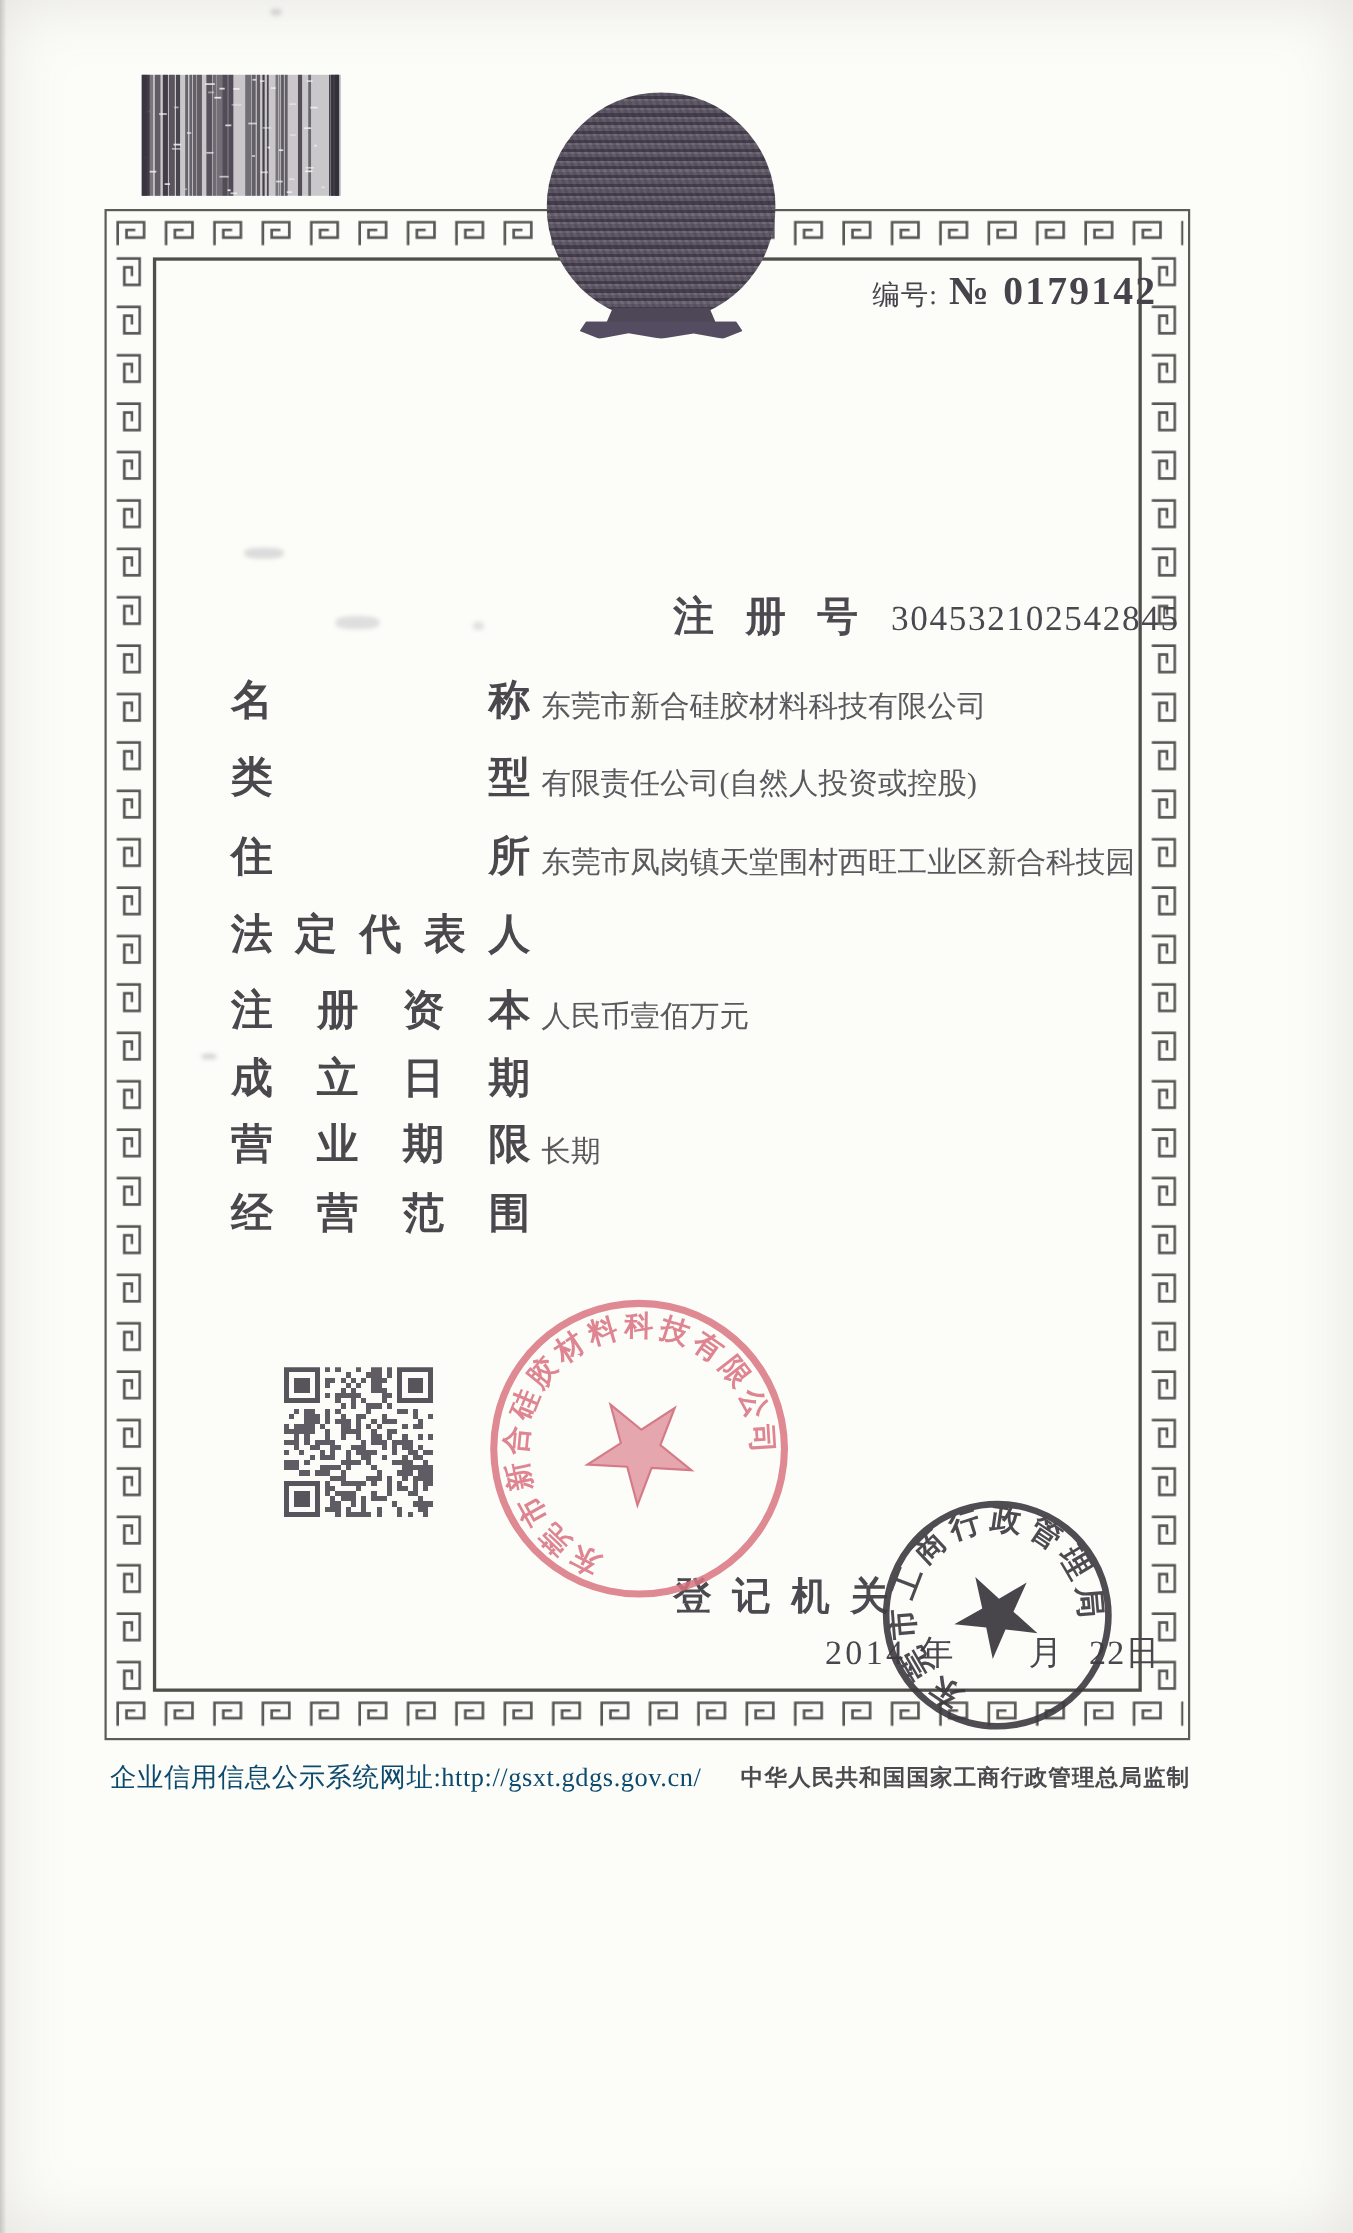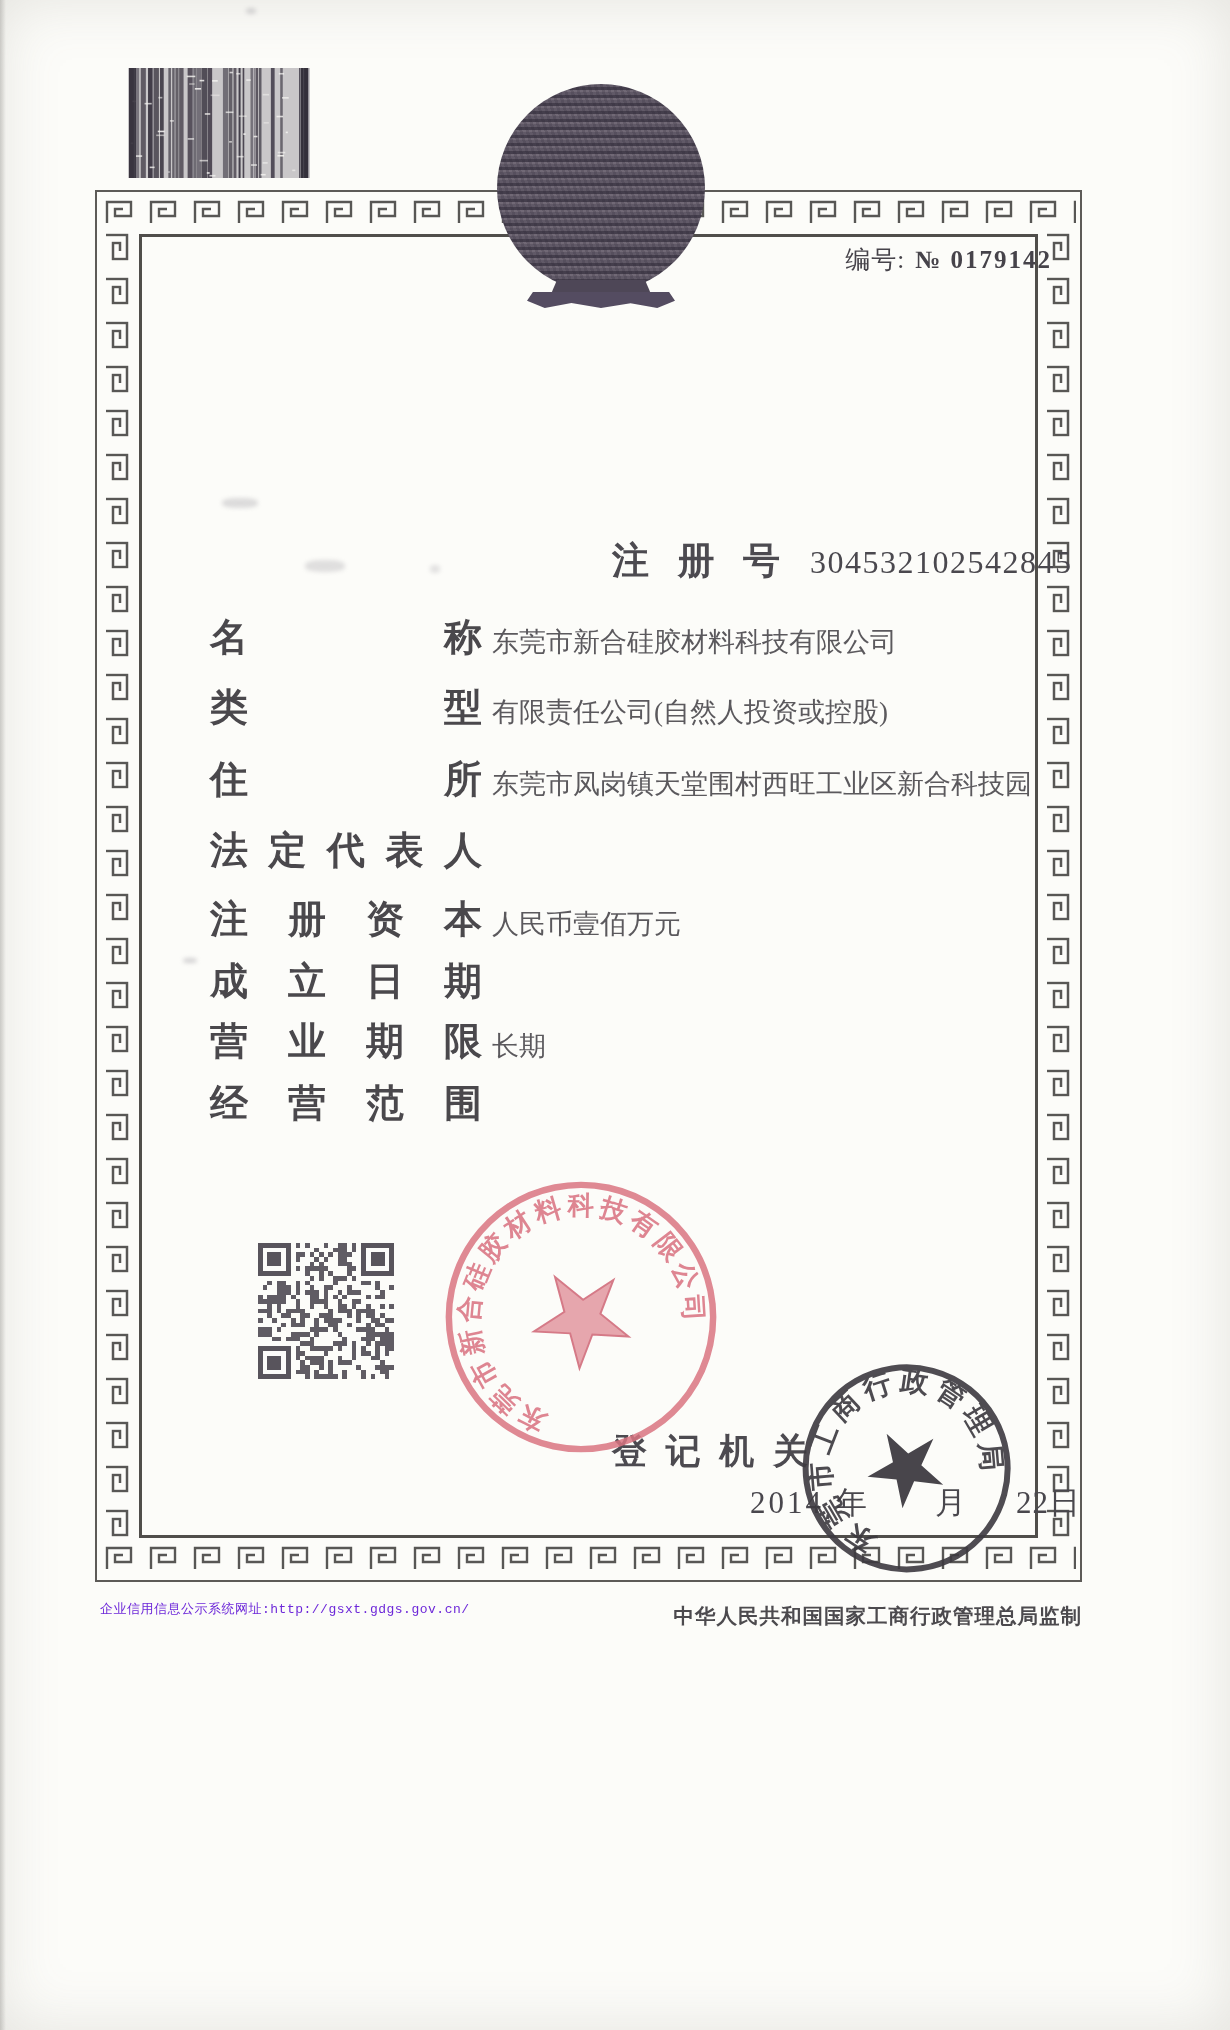--- a/index.html
+++ b/index.html
@@ -24,41 +24,41 @@
   .frame{position:absolute;left:95px;top:190px;width:983px;height:1388px;border:2px solid #5d5b58;z-index:1;}
   .bstrip{position:absolute;}
   .bstrip-top{left:4px;right:4px;top:5px;height:32px;}
   .bstrip-bottom{left:4px;right:4px;bottom:5px;height:32px;}
   .bstrip-left{top:37px;bottom:37px;left:5px;width:32px;}
   .bstrip-right{top:37px;bottom:37px;right:5px;width:32px;}
   .bstrip svg{width:100%;height:100%;display:block;}
   .frame-inner{position:absolute;left:42px;top:42px;right:42px;bottom:42px;border:3px solid #504e4b;}
   
   .serial{position:absolute;top:243px;right:178px;z-index:2;color:#46434a;font-size:25px;letter-spacing:1px;white-space:nowrap;}
-  .serial .no{font-weight:bold;font-size:25px;margin-left:10px;letter-spacing:2px;}
+  .serial .no{font-weight:bold;font-size:36px;margin-left:10px;letter-spacing:2px;}
   .doc-title{position:absolute;left:140px;top:318px;width:983px;text-align:center;z-index:2;
     font-family:"Liberation Sans",sans-serif;font-weight:900;font-size:150px;line-height:1.2;
     letter-spacing:38px;color:#3b3a3c;text-indent:38px;white-space:nowrap;
     text-shadow:0 0 1px #3b3a3c;}
   .reg-line{position:absolute;left:612px;top:536px;z-index:2;display:flex;align-items:baseline;}
   .reg-label{width:168px;font-size:37px;font-weight:600;color:#4c4a50;}
   .reg-number{margin-left:30px;font-size:32px;color:#4a484e;letter-spacing:1.5px;}
   .fields{position:absolute;left:210px;top:0;z-index:2;}
   .frow{position:absolute;left:0;display:flex;align-items:flex-start;}
   .flabel{width:272px;flex:0 0 272px;font-size:38px;font-weight:600;color:#4a484c;line-height:1.15;}
   .fvalue{margin-left:10px;padding-top:9px;font-size:27px;color:#5b595d;width:575px;line-height:1.32;}
   .fvalue.small{font-size:22.5px;line-height:1.31;padding-top:11px;color:#56545a;}
   .spread{display:flex;justify-content:space-between;}
   .registrar{position:absolute;left:612px;top:1428px;z-index:2;width:196px;font-size:35px;font-weight:600;color:#4c4a50;}
   .dateline{position:absolute;left:750px;top:1482px;z-index:2;display:flex;align-items:baseline;font-size:31px;color:#49474d;white-space:nowrap;}
   .dateline .y{letter-spacing:3px;}
   .dateline .u1{margin-left:12px;}
   .dateline .u2{margin-left:68px;}
-  .dateline .d{margin-left:50px;letter-spacing:1px;font-family:Liberation Serif, serif;}
-  .footer-left{position:absolute;left:100px;top:1600px;z-index:2;font-size:13px;color:#6d28d9;letter-spacing:.5px;font-family:Liberation Mono, monospace;}
+  .dateline .d{margin-left:24px;letter-spacing:1px;font-family:Liberation Serif, serif;}
+  .footer-left{position:absolute;left:100px;top:1600px;z-index:2;font-size:24px;color:#0c4a6e;letter-spacing:.5px;}
   .footer-right{position:absolute;right:148px;top:1602px;z-index:2;font-size:20.5px;color:#4c4a4e;letter-spacing:1px;font-weight:600;}
   
   .qr{position:absolute;left:258px;top:1243px;width:136px;height:136px;z-index:2;opacity:.88;}
   
   .seal-red{position:absolute;left:432px;top:1168px;width:298px;height:298px;z-index:6;opacity:.85;filter:blur(.3px);}
   .seal-black{position:absolute;left:796px;top:1356px;width:222px;height:222px;z-index:7;opacity:.9;filter:blur(.25px);}
   
   .smudge{position:absolute;background:#8b8890;border-radius:40%;filter:blur(2px);z-index:2;}
   .sm1{left:222px;top:498px;width:36px;height:10px;opacity:.28;}
   .sm2{left:305px;top:560px;width:40px;height:12px;opacity:.25;}

